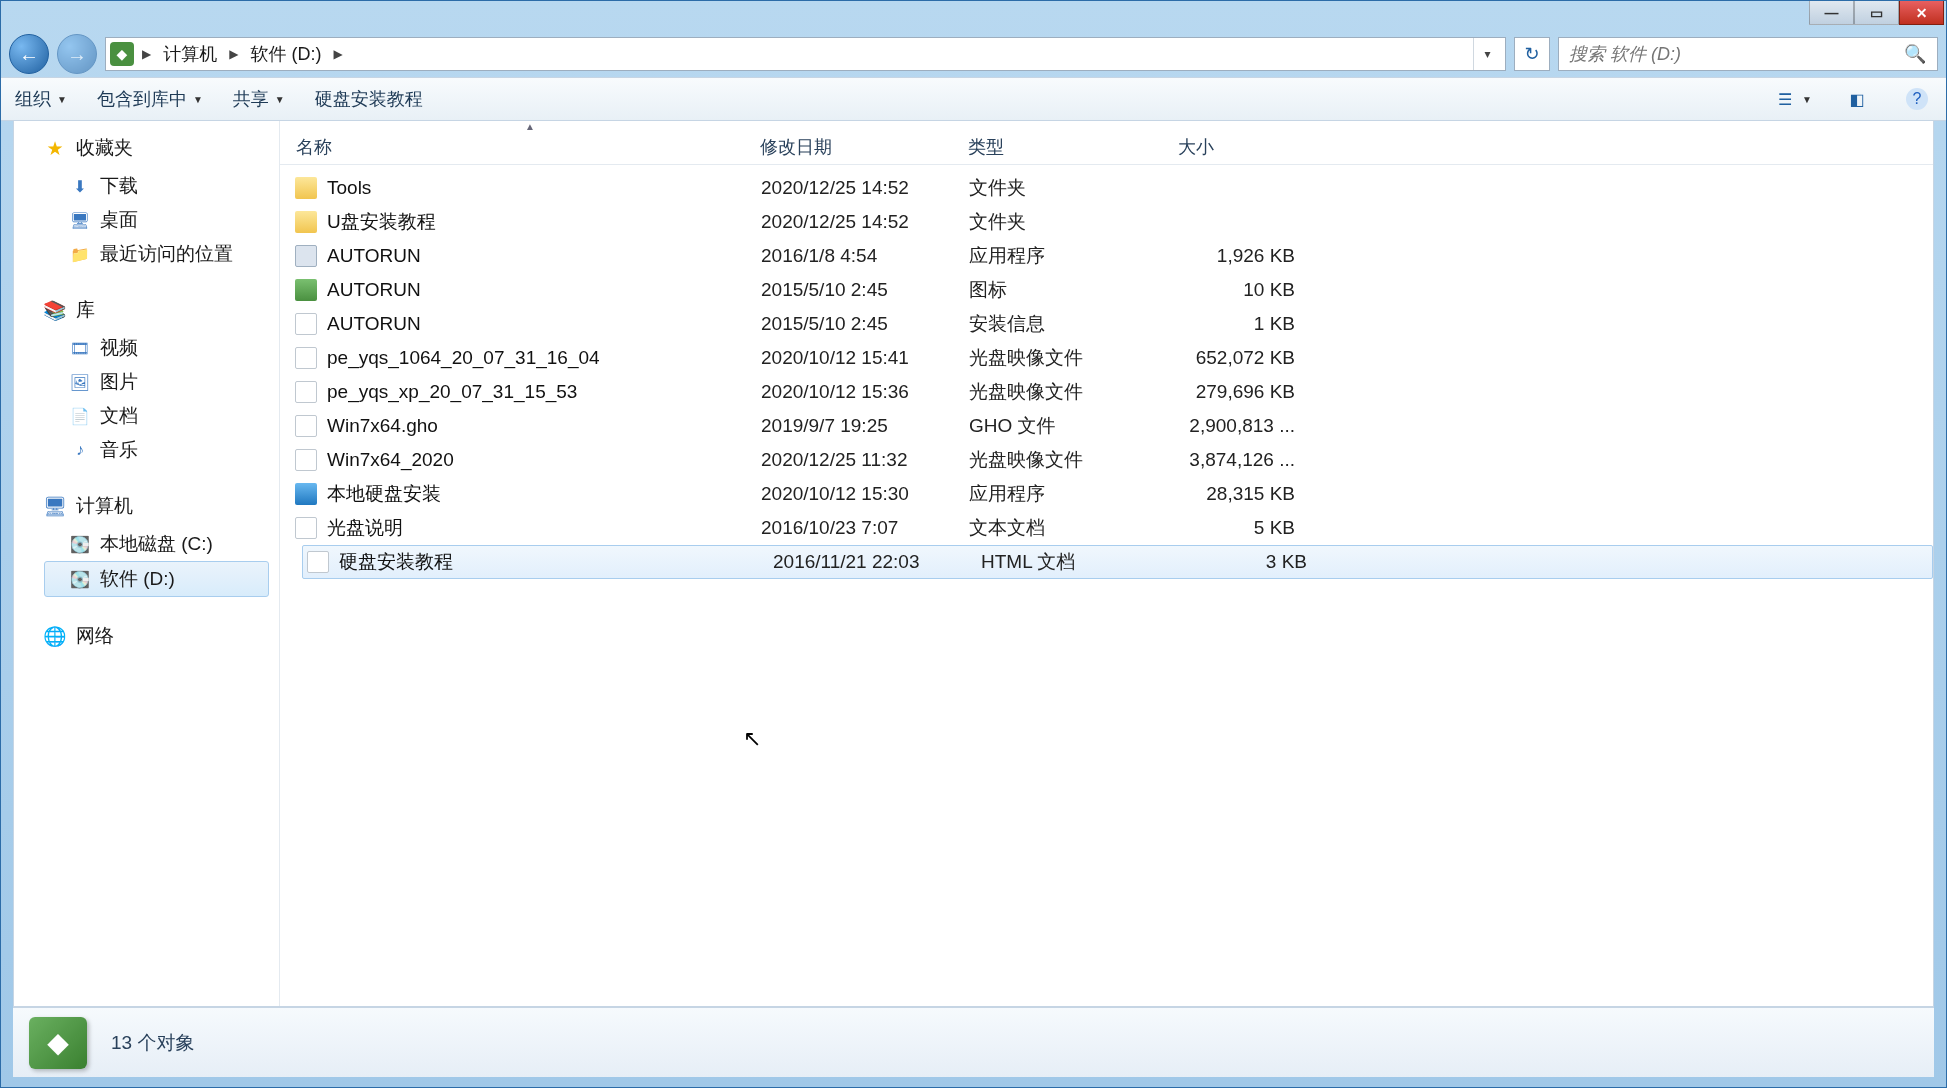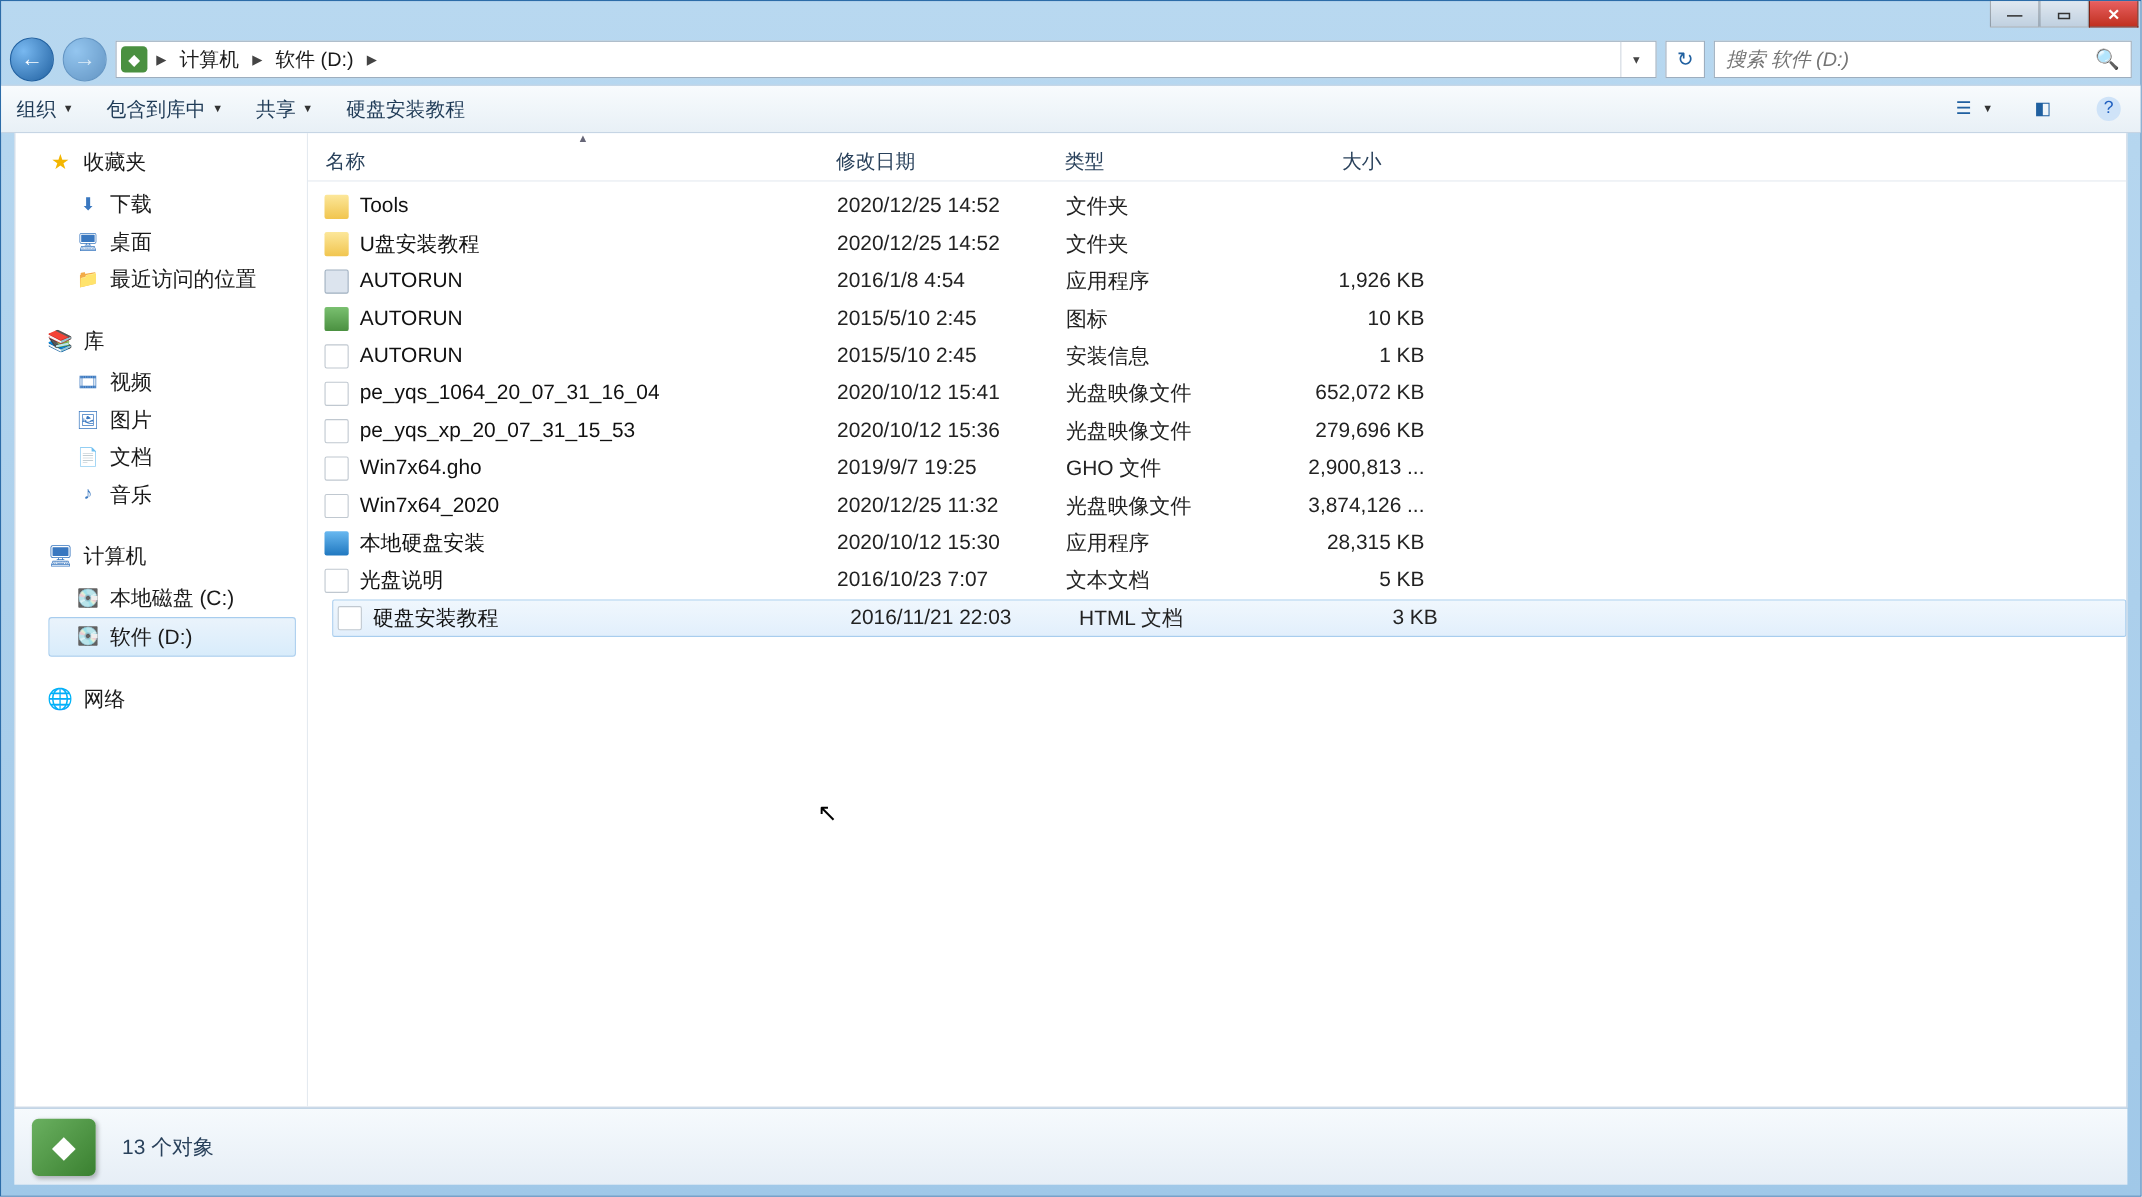--- a/index.html
+++ b/index.html
@@ -49,21 +49,21 @@
 .side-head .icon { width: 22px; height: 22px; display:inline-flex; align-items:center; justify-content:center; }
 .side-item { display:flex; align-items:center; gap:10px; padding: 4px 0 4px 26px; }
 .side-item.selected { background: linear-gradient(to bottom, #eaf3fb, #d8ecfb); border: 1px solid #a8cdee; border-radius: 3px; margin-right: 10px; padding-left: 25px; }
 .side-item .icon, .icon-sm { width:20px; height:20px; display:inline-flex; align-items:center; justify-content:center; font-size:16px; }
 
 .filepane { flex: 1; display: flex; flex-direction: column; }
 .cols { height: 36px; display: flex; align-items: center; border-bottom: 1px solid #e4eaf0; font-size: 18px; color: #29415b; padding-left: 10px; }
 .col-name { width: 470px; padding-left: 6px; }
 .col-date { width: 208px; }
 .col-type { width: 210px; }
-.col-size { width: 130px; text-align: center; padding-right: 10px; }
+.col-size { width: 130px; text-align: left; padding-right: 10px; }
 .sort-ind { width: 100%; text-align:center; font-size:10px; color:#667; }
 
 .rows { flex: 1; padding: 6px 0 18px 10px; }
 .row { height: 34px; display: flex; align-items: center; font-size: 19px; color: #111; border: 1px solid transparent; border-radius: 2px; }
 .row.selected { background: linear-gradient(to bottom, #f0f7fd, #e2effc); border: 1px solid #a8cdee; margin-left: 12px; }
 .c-name { width: 470px; display:flex; align-items:center; gap: 10px; padding-left: 4px; }
 .c-date { width: 208px; color: #222; }
 .c-type { width: 210px; color: #222; }
 .c-size { width: 130px; text-align: right; padding-right: 14px; color: #222; }
 .ficon { width: 22px; height: 22px; display:inline-flex; align-items:center; justify-content:center; border-radius:2px; font-size:14px; }

